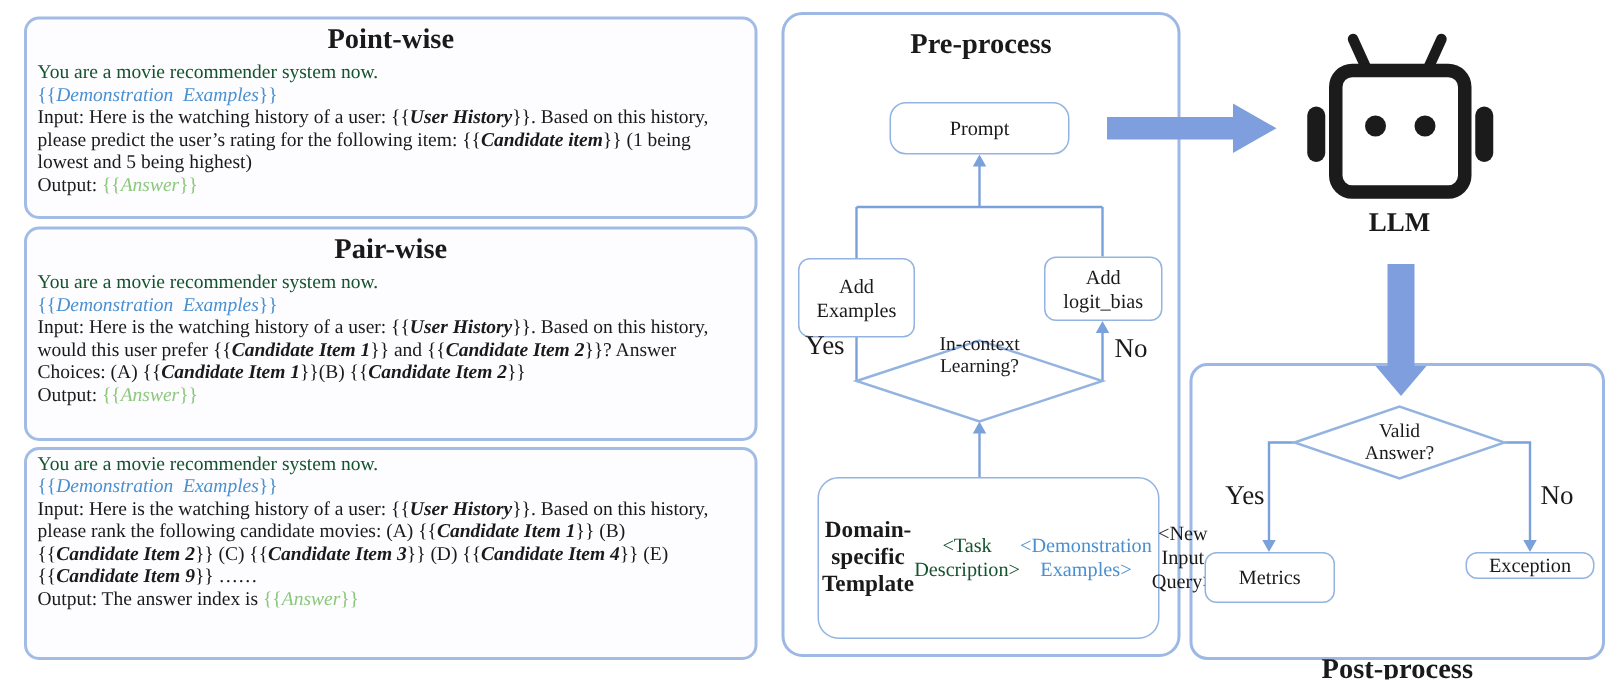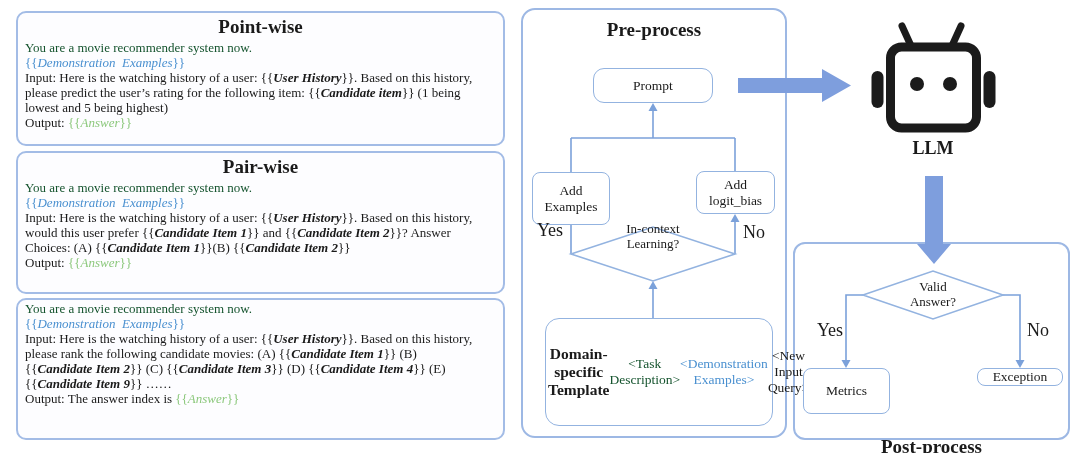--- a/index.html
+++ b/index.html
@@ -157,14 +157,14 @@
   <div class="tpl-line c-red">&lt;Task Description&gt;</div>
   <div class="tpl-line c-blue">&lt;Demonstration Examples&gt;</div>
   <div class="tpl-line">&lt;New Input Query&gt;</div>
 </div>
 
 <div class="flow-title" style="left:888px;top:138px;width:90px;font-size:18px;">LLM</div>
 
 <div class="dtext" style="left:898px;top:280px;width:70px;">Valid Answer?</div>
 <div class="flabel" style="left:814px;top:320px;width:32px;">Yes</div>
 <div class="flabel" style="left:1022px;top:320px;width:32px;">No</div>
-<div class="fbox" style="left:803px;top:368px;width:87px;height:46px;">Metrics</div>
+<div class="fbox" style="left:803px;top:368px;width:87px;height:34px;">Metrics</div>
 <div class="fbox" style="left:977px;top:368px;width:86px;height:18px;">Exception</div>
 
 </body></html>

